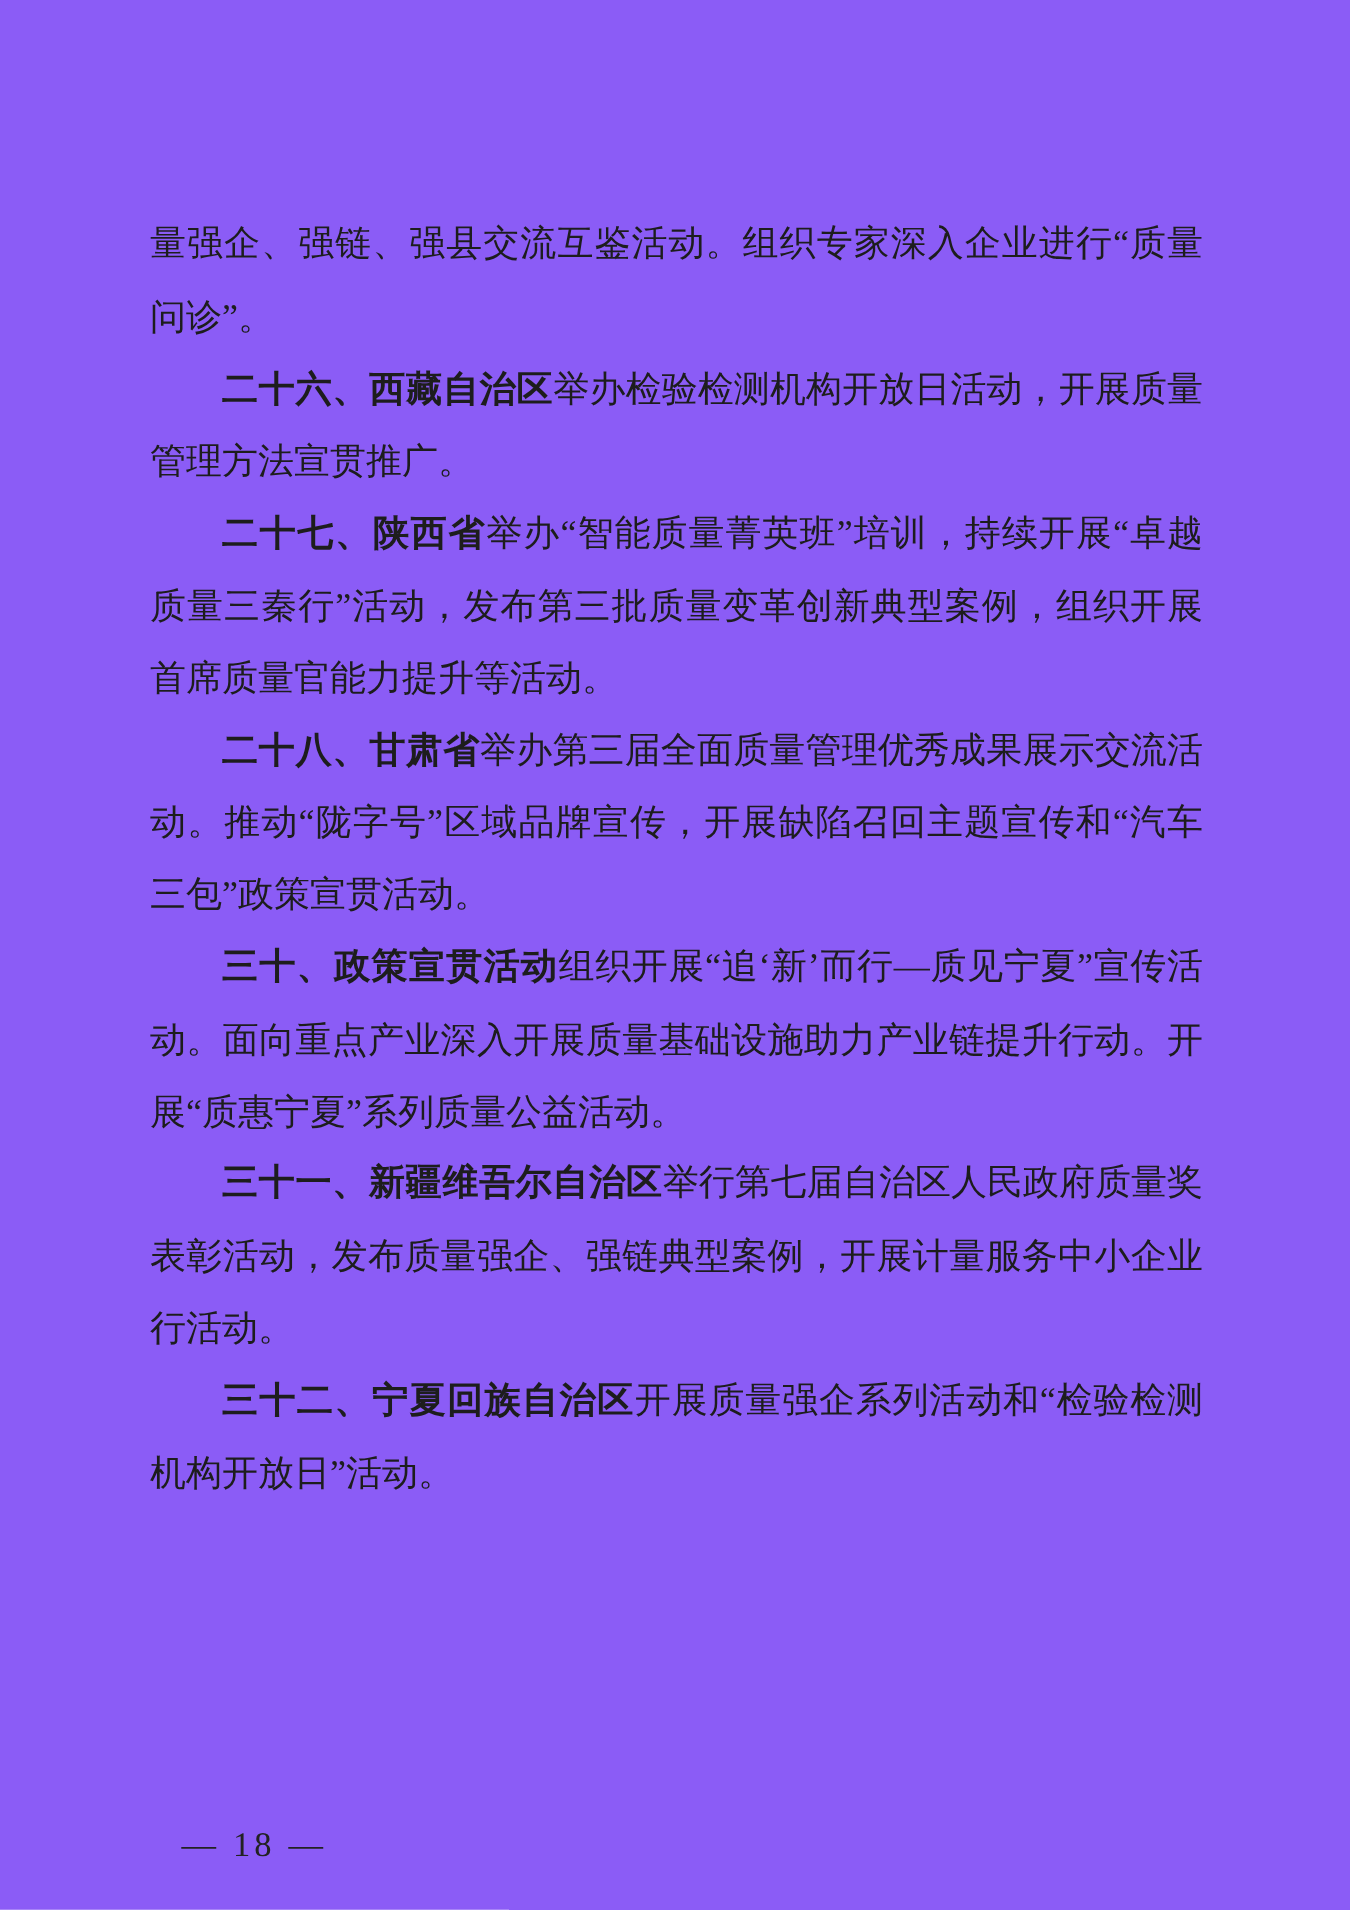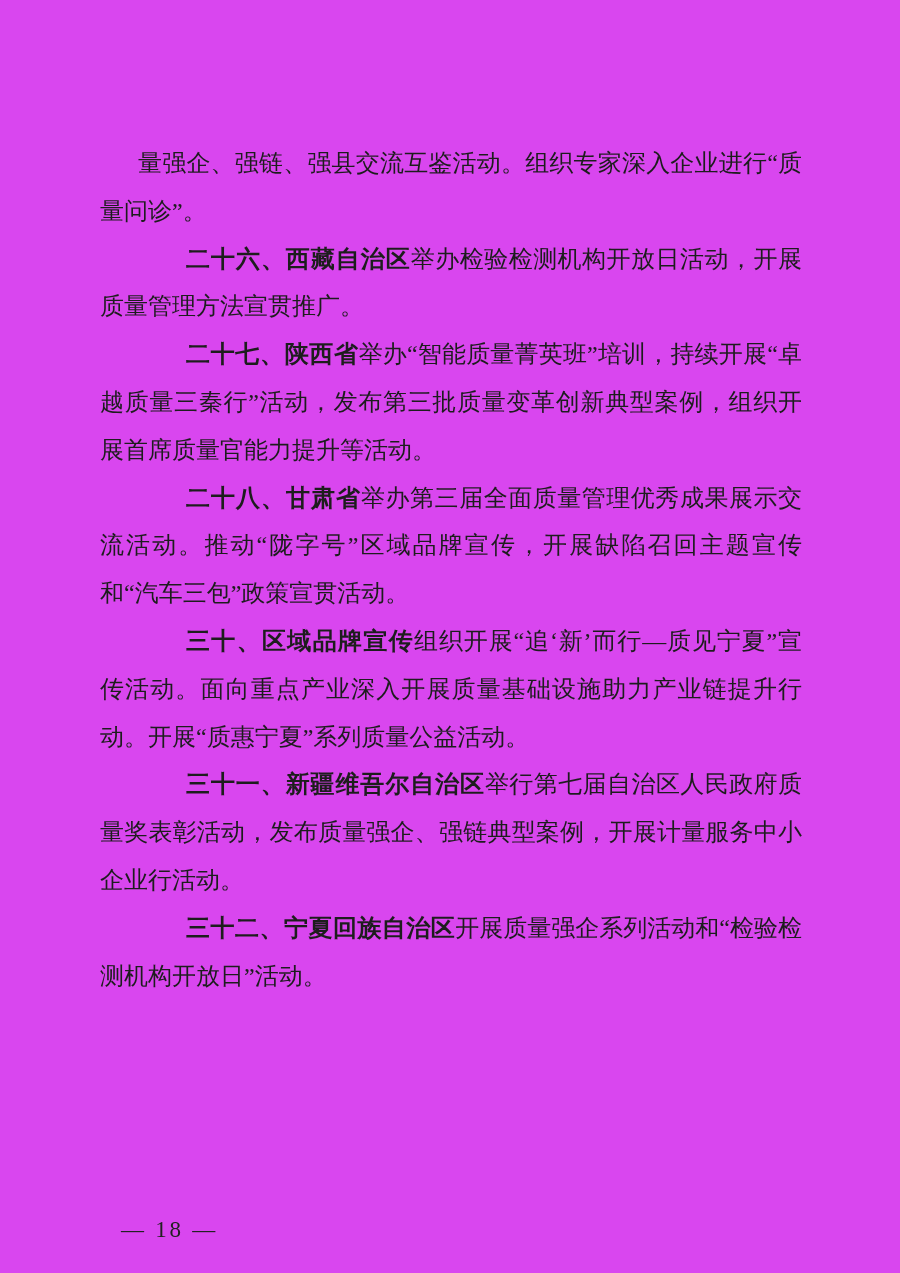--- a/index.html
+++ b/index.html
@@ -11,21 +11,21 @@
     height: 1273px;
     position: relative;
     background: #ffffff;
     color: #1d1d1d;
     font-family: "Liberation Serif", "DejaVu Serif", serif;
     overflow: hidden;
   }
   .page {
     position: absolute;
     inset: 0;
-    background: #d946ef;
+    background: #8b5cf6;
   }
   .content {
     position: absolute;
     left: 100px;
     top: 140px;
     width: 702px;
     font-size: 24px;
     line-height: 47.8px;
     text-align: justify;
     text-justify: inter-ideograph;
@@ -33,23 +33,22 @@
   .para {
     margin: 0;
     padding: 0;
     text-indent: 2em;
   }
   .para.noindent {
     text-indent: 0;
   }
   .lead {
     font-weight: bold;
-    font-family: Liberation Serif, serif;
+    font-family: Liberation Mono, monospace;
     letter-spacing: 0.02em;
-    margin-left: 38px;
   }
   .footer {
     position: absolute;
     left: 121px;
     top: 1217px;
     font-size: 23px;
     letter-spacing: 0.12em;
     color: #222222;
   }
 </style>
@@ -62,21 +61,21 @@
 
     <p class="para noindent"><span class="lead"></span><span>量强企、强链、强县交流互鉴活动。组织专家深入企业进行“质量问诊”。</span></p>
 
     <p class="para"><span class="lead">二十六、西藏自治区</span><span>举办检验检测机构开放日活动，开展质量管理方法宣贯推广。</span></p>
 
     <p class="para"><span class="lead">二十七、陕西省</span><span>举办“智能质量菁英班”培训，持续开展“卓越质量三秦行”活动，发布第三批质量变革创新典型案例，组织开展首席质量官能力提升等活动。</span></p>
 
     <p class="para"><span class="lead">二十八、甘肃省</span><span>举办第三届全面质量管理优秀成果展示交流活动。推动“陇字号”区域品牌宣传，开展缺陷召回主题宣传和“汽车三包”政策宣贯活动。</span></p>
 
 
-    <p class="para"><span class="lead">三十、区域品牌宣传</span><span>组织开展“追‘新’而行—质见宁夏”宣传活动。面向重点产业深入开展质量基础设施助力产业链提升行动。开展“质惠宁夏”系列质量公益活动。</span></p>
+    <p class="para"><span class="lead">三十、政策宣贯活动</span><span>组织开展“追‘新’而行—质见宁夏”宣传活动。面向重点产业深入开展质量基础设施助力产业链提升行动。开展“质惠宁夏”系列质量公益活动。</span></p>
 
     <p class="para"><span class="lead">三十一、新疆维吾尔自治区</span><span>举行第七届自治区人民政府质量奖表彰活动，发布质量强企、强链典型案例，开展计量服务中小企业行活动。</span></p>
 
     <p class="para"><span class="lead">三十二、宁夏回族自治区</span><span>开展质量强企系列活动和“检验检测机构开放日”活动。</span></p>
 
   </div>
 
   <div class="footer">— 18 —</div>
 
 </div>

